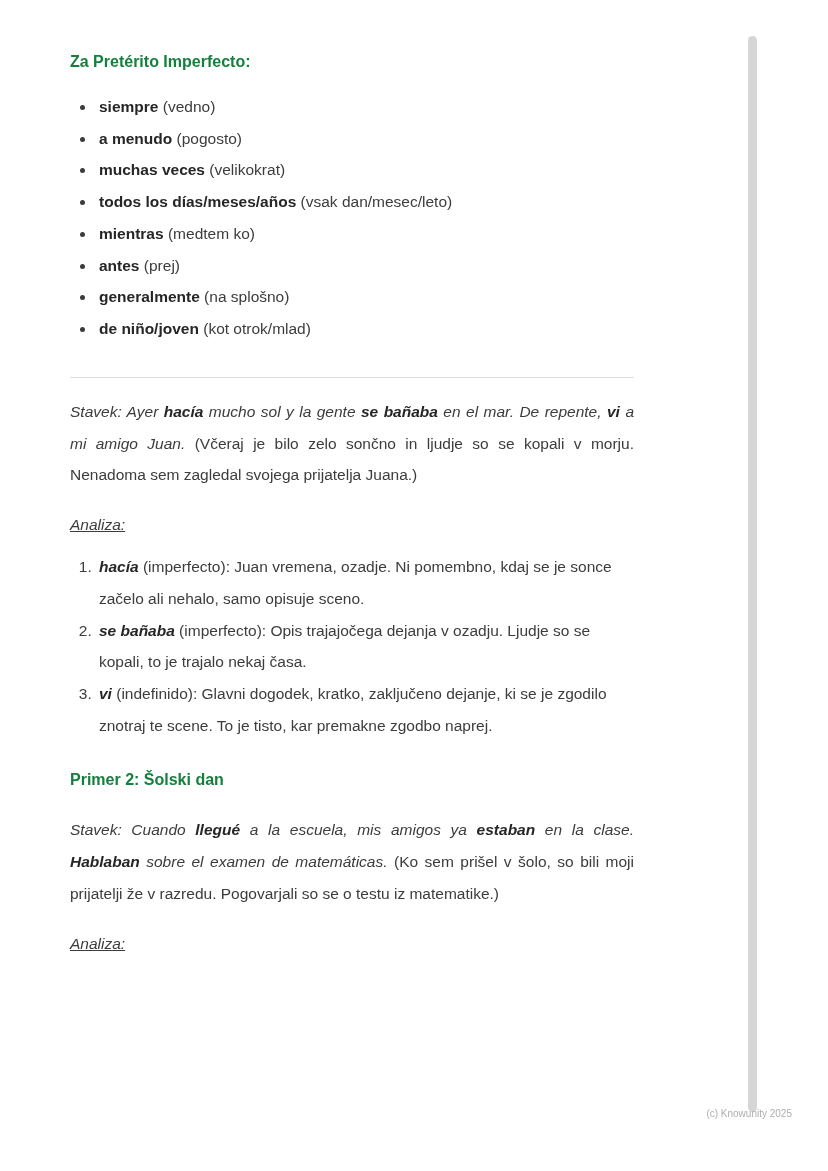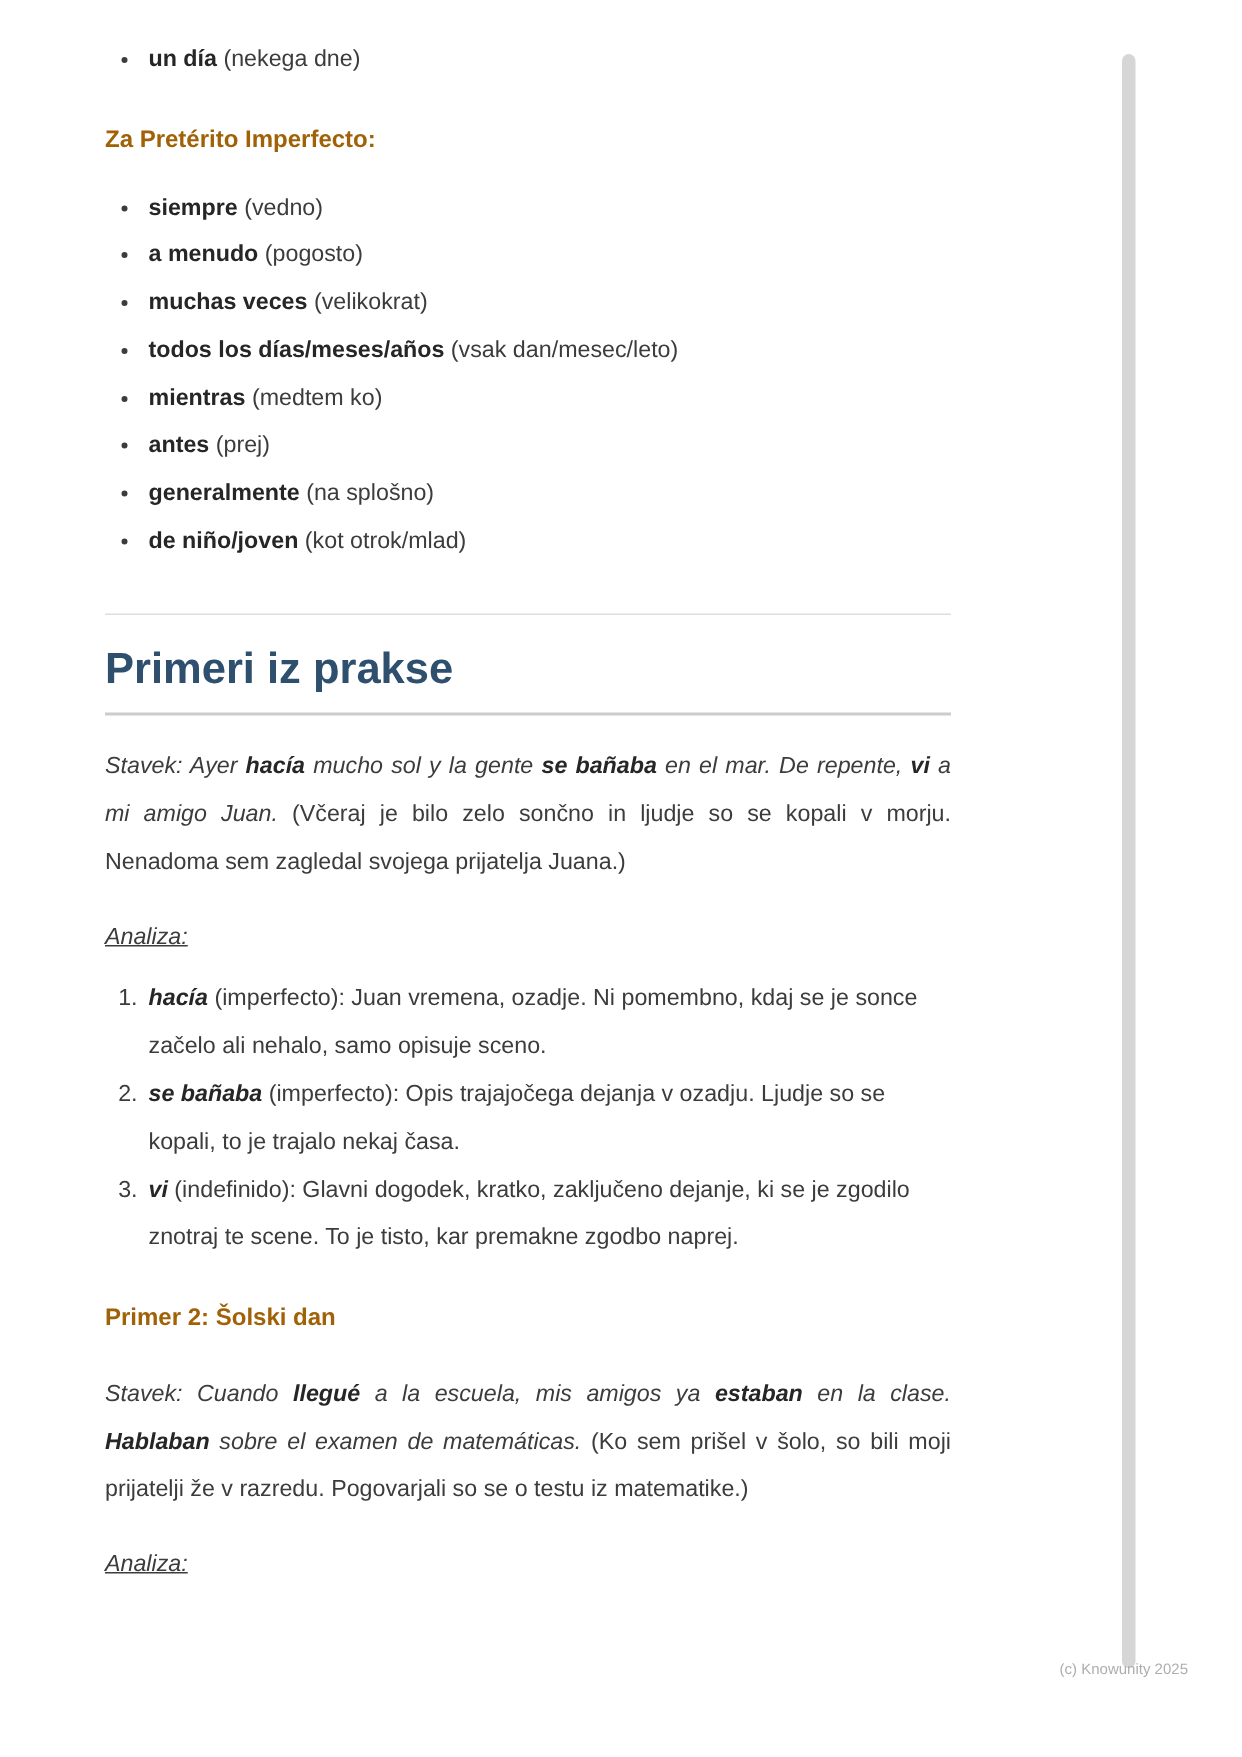--- a/index.html
+++ b/index.html
@@ -23,21 +23,21 @@
     line-height: 2.05;
   }
   ul.bullets, ol.points {
     margin: 0 0 6px 0;
     padding-left: 26px;
   }
   ul.bullets li, ol.points li { padding-left: 3px; }
   .term { font-weight: 700; color: #262626; }
   .bold-heading {
     font-weight: 700;
-    color: #a16207;
+    color: #15803d;
     font-size: 16px;
     margin: 22px 0 12px 0;
   }
   hr.divider {
     border: none;
     border-top: 1px solid #dedede;
     margin: 32px 0 10px 0;
   }
   h1.section-title {
     font-size: 29px;
@@ -75,40 +75,36 @@
     background: #d6d6d6;
     border-radius: 5px;
     z-index: 2;
   }
 </style>
 </head>
 <body>
 
 <div class="content">
 
-  <ul class="bullets">
-    <li><span class="term">un día</span> <span>(nekega dne)</span></li>
-  </ul>
 
   <p class="bold-heading">Za Pretérito Imperfecto:</p>
 
   <ul class="bullets">
     <li><span class="term">siempre</span> <span>(vedno)</span></li>
     <li><span class="term">a menudo</span> <span>(pogosto)</span></li>
     <li><span class="term">muchas veces</span> <span>(velikokrat)</span></li>
     <li><span class="term">todos los días/meses/años</span> <span>(vsak dan/mesec/leto)</span></li>
     <li><span class="term">mientras</span> <span>(medtem ko)</span></li>
     <li><span class="term">antes</span> <span>(prej)</span></li>
     <li><span class="term">generalmente</span> <span>(na splošno)</span></li>
     <li><span class="term">de niño/joven</span> <span>(kot otrok/mlad)</span></li>
   </ul>
 
   <hr class="divider">
 
-  <h1 class="section-title">Primeri iz prakse</h1>
 
 
 
   <p class="sentence"><span style="font-style: italic;">Stavek: Ayer </span><span style="font-weight: 700; color: rgb(38, 38, 38); font-style: italic;">hacía</span><span style="font-style: italic;"> mucho sol y la gente </span><span style="font-weight: 700; color: rgb(38, 38, 38); font-style: italic;">se bañaba</span><span style="font-style: italic;"> en el mar. De repente, </span><span style="font-weight: 700; color: rgb(38, 38, 38); font-style: italic;">vi</span><span style="font-style: italic;"> a mi amigo Juan. </span><span>(Včeraj je bilo zelo sončno in ljudje so se kopali v morju. Nenadoma sem zagledal svojega prijatelja Juana.)</span></p>
 
   <p class="analysis-label">Analiza:</p>
 
   <ol class="points">
     <li><span style="font-weight: 700; color: rgb(38, 38, 38); font-style: italic;">hacía</span><span> (imperfecto): Juan vremena, ozadje. Ni pomembno, kdaj se je sonce začelo ali nehalo, samo opisuje sceno.</span></li>
     <li><span style="font-weight: 700; color: rgb(38, 38, 38); font-style: italic;">se bañaba</span><span> (imperfecto): Opis trajajočega dejanja v ozadju. Ljudje so se kopali, to je trajalo nekaj časa.</span></li>

